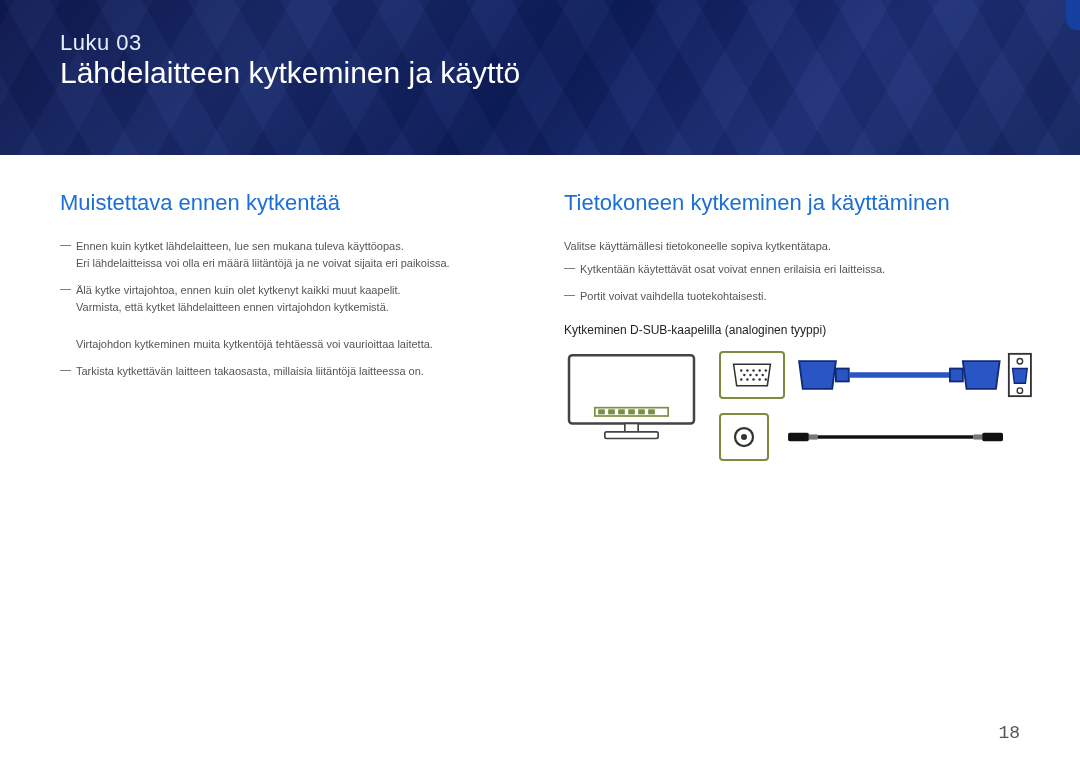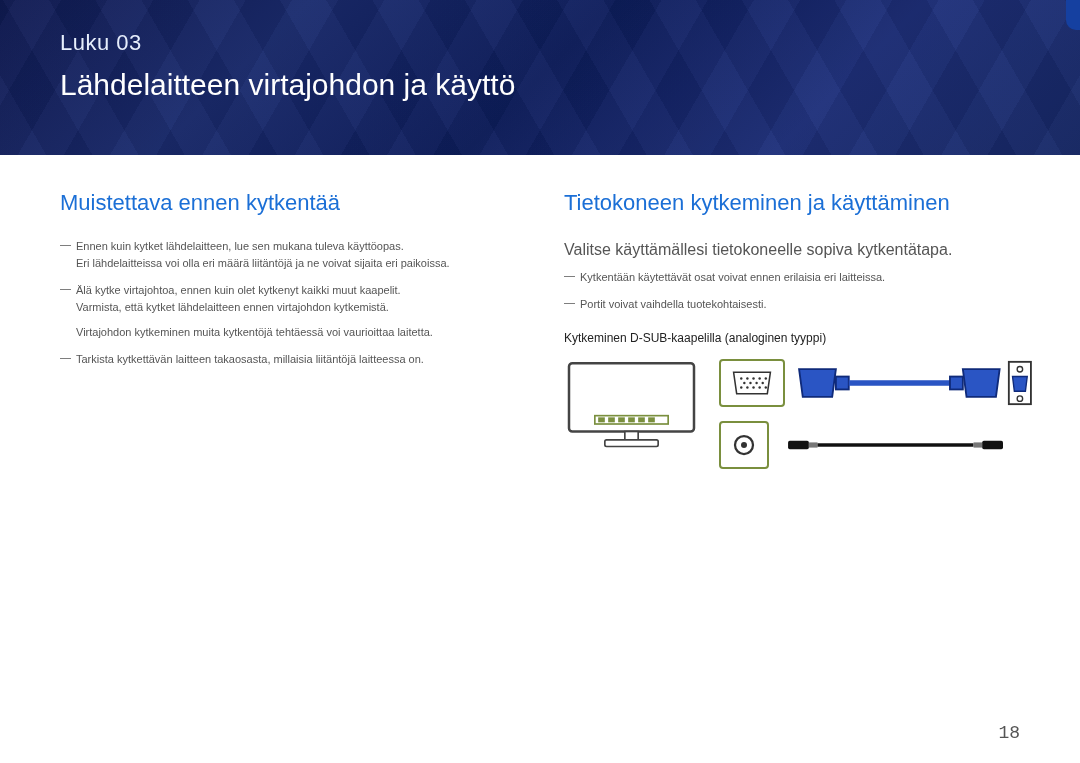--- a/index.html
+++ b/index.html
@@ -35,21 +35,20 @@
     top:0; right:0;
     width:14px; height:30px;
     background:#1540a0;
     border-bottom-left-radius:10px;
   }
   .chapter-label {
     color: #e6eefc;
     font-size: 22px;
     font-weight: 300;
     letter-spacing: 0.5px;
-    margin-bottom: 12px;
     position:relative; z-index:1;
   }
   .chapter-title {
     color: #ffffff;
     font-size: 30px;
     font-weight: 300;
     position:relative; z-index:1;
   }
   .content {
     display: flex;
@@ -63,21 +62,21 @@
     font-weight: 400;
     margin-bottom: 22px;
   }
   .h3 {
     color: #222;
     font-size: 12px;
     font-weight: 500;
     margin: 18px 0 14px 0;
   }
   .body-text {
-    font-size: 16px;
+    font-size: 11px;
     line-height: 1.55;
     color: #555;
     margin-bottom: 6px;
   }
   .note-list { list-style: none; }
   .note-list li {
     font-size: 11px;
     line-height: 1.55;
     color: #555;
     position: relative;
@@ -133,36 +132,36 @@
     font-family:Liberation Mono, monospace;
   }
   svg { display:block; }
 </style>
 </head>
 <body>
 
 <div class="header-bar">
   <div class="corner-tab"></div>
   <div class="chapter-label">Luku 03</div>
-  <div class="chapter-title">Lähdelaitteen virtajohdon ja käyttö</div>
+  <div class="chapter-title">Lähdelaitteen kytkeminen ja käyttö</div>
 </div>
 
 <div class="content">
 
   <div class="col">
     <div class="h2">Muistettava ennen kytkentää</div>
     <ul class="note-list">
       <li>
         <span>Ennen kuin kytket lähdelaitteen, lue sen mukana tuleva käyttöopas.</span>
         <span class="line2">Eri lähdelaitteissa voi olla eri määrä liitäntöjä ja ne voivat sijaita eri paikoissa.</span>
       </li>
       <li>
         <span>Älä kytke virtajohtoa, ennen kuin olet kytkenyt kaikki muut kaapelit.</span>
         <span class="line2">Varmista, että kytket lähdelaitteen ennen virtajohdon kytkemistä.</span>
-        <span class="line2" style="margin-top:8px;display:block">Virtajohdon kytkeminen muita kytkentöjä tehtäessä voi vaurioittaa laitetta.</span>
+        <span class="line2" style="margin-top:20px;display:block">Virtajohdon kytkeminen muita kytkentöjä tehtäessä voi vaurioittaa laitetta.</span>
       </li>
       <li>
         <span>Tarkista kytkettävän laitteen takaosasta, millaisia liitäntöjä laitteessa on.</span>
       </li>
     </ul>
   </div>
 
   <div class="col">
     <div class="h2">Tietokoneen kytkeminen ja käyttäminen</div>
     <div class="body-text">Valitse käyttämällesi tietokoneelle sopiva kytkentätapa.</div>

